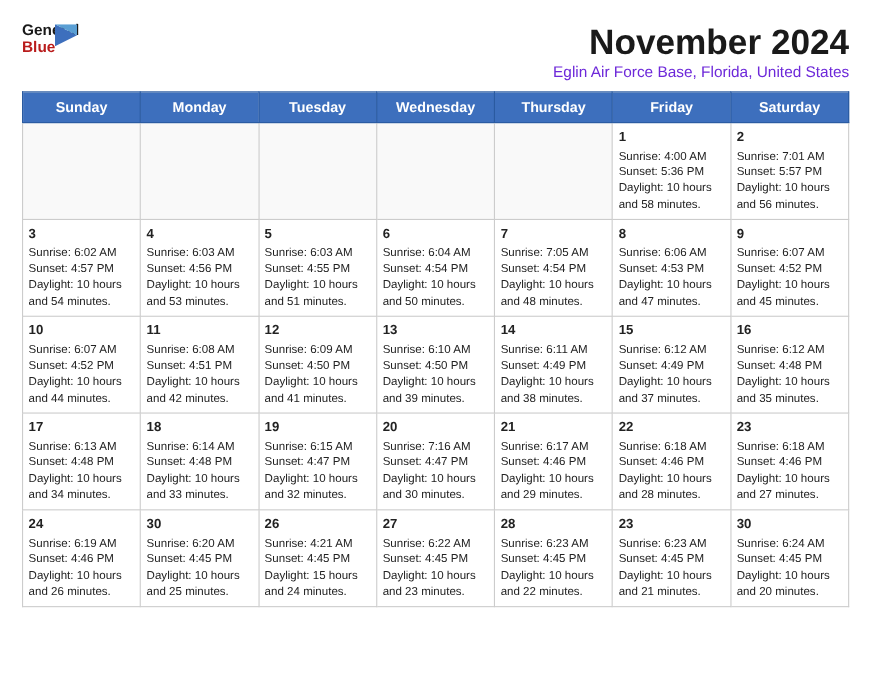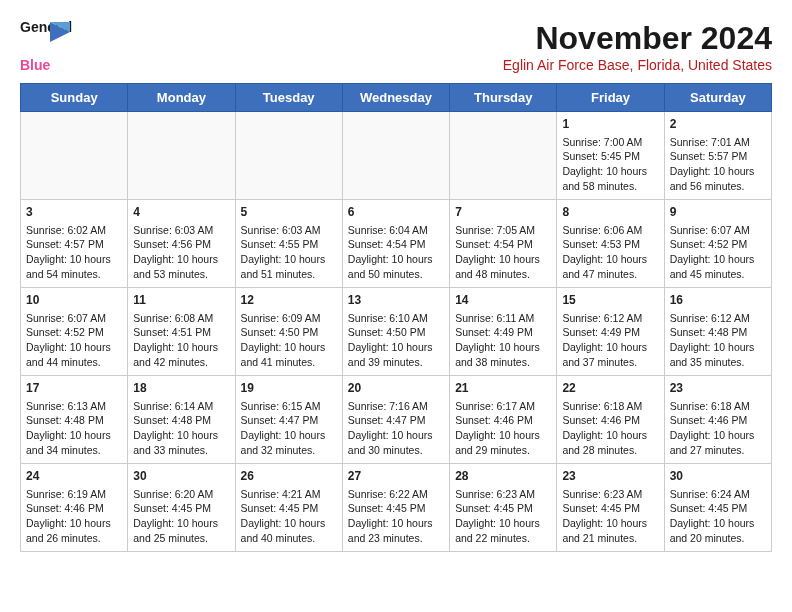--- a/index.html
+++ b/index.html
@@ -24,21 +24,21 @@
     .title-area {
       text-align: right;
     }
     .month-title {
       font-size: 32px;
       font-weight: bold;
       color: #1a1a1a;
     }
     .location-title {
       font-size: 14px;
-      color: #b91c1c;
+      color: #6d28d9;
     }
     table {
       width: 100%;
       border-collapse: collapse;
       table-layout: fixed;
     }
     th {
       background-color: #3d6fbd;
       color: white;
       text-align: center;
@@ -69,21 +69,21 @@
   </style>
 </head>
 <body>
 
 <div class="header-area">
   <div class="logo">
   <div style="display:flex;flex-direction:column;align-items:flex-start;">
     <div style="display:flex;align-items:center;gap:2px;">
       <div style="position:relative;width:42px;height:38px;">
         <span style="font-size:14px;font-weight:bold;color:#1a1a1a;display:block;line-height:1.1;">General</span>
-        <span style="font-size:14px;font-weight:bold;color:#ec4899;display:block;line-height:1.1;margin-top:23px;">Blue</span>
+        <span style="font-size:14px;font-weight:bold;color:#b91c1c;display:block;line-height:1.1;">Blue</span>
         <svg style="position:absolute;right:-8px;top:2px;" width="20" height="20" viewBox="0 0 20 20">
           <polygon points="0,0 20,10 0,20" fill="#3d6fbd"></polygon>
           <polygon points="0,0 20,0 20,10" fill="#5a9fd4"></polygon>
         </svg>
       </div>
     </div>
   </div>
 </div>
   <div class="title-area">
     <div class="month-title">November 2024</div>
@@ -103,21 +103,21 @@
       <th>Saturday</th>
     </tr>
   </thead>
   <tbody id="calendar-body">
   <tr>
         <td class="empty"></td>
         <td class="empty"></td>
         <td class="empty"></td>
         <td class="empty"></td>
         <td class="empty"></td>
-        <td><span class="day-num">1</span><span>Sunrise: 7:00 AM</span><br><span>Sunset: 5:45 PM</span><br><span>Daylight: 10 hours and 58 minutes.</span></td>
+        <td><span class="day-num">1</span><span>Sunrise: 4:00 AM</span><br><span>Sunset: 5:36 PM</span><br><span>Daylight: 10 hours and 58 minutes.</span></td>
         <td><span class="day-num">2</span><span>Sunrise: 7:01 AM</span><br><span>Sunset: 5:57 PM</span><br><span>Daylight: 10 hours and 56 minutes.</span></td>
       </tr>
       <tr>
         <td><span class="day-num">3</span><span>Sunrise: 6:02 AM</span><br><span>Sunset: 4:57 PM</span><br><span>Daylight: 10 hours and 54 minutes.</span></td>
         <td><span class="day-num">4</span><span>Sunrise: 6:03 AM</span><br><span>Sunset: 4:56 PM</span><br><span>Daylight: 10 hours and 53 minutes.</span></td>
         <td><span class="day-num">5</span><span>Sunrise: 6:03 AM</span><br><span>Sunset: 4:55 PM</span><br><span>Daylight: 10 hours and 51 minutes.</span></td>
         <td><span class="day-num">6</span><span>Sunrise: 6:04 AM</span><br><span>Sunset: 4:54 PM</span><br><span>Daylight: 10 hours and 50 minutes.</span></td>
         <td><span class="day-num">7</span><span>Sunrise: 7:05 AM</span><br><span>Sunset: 4:54 PM</span><br><span>Daylight: 10 hours and 48 minutes.</span></td>
         <td><span class="day-num">8</span><span>Sunrise: 6:06 AM</span><br><span>Sunset: 4:53 PM</span><br><span>Daylight: 10 hours and 47 minutes.</span></td>
         <td><span class="day-num">9</span><span>Sunrise: 6:07 AM</span><br><span>Sunset: 4:52 PM</span><br><span>Daylight: 10 hours and 45 minutes.</span></td>
@@ -136,20 +136,20 @@
         <td><span class="day-num">18</span><span>Sunrise: 6:14 AM</span><br><span>Sunset: 4:48 PM</span><br><span>Daylight: 10 hours and 33 minutes.</span></td>
         <td><span class="day-num">19</span><span>Sunrise: 6:15 AM</span><br><span>Sunset: 4:47 PM</span><br><span>Daylight: 10 hours and 32 minutes.</span></td>
         <td><span class="day-num">20</span><span>Sunrise: 7:16 AM</span><br><span>Sunset: 4:47 PM</span><br><span>Daylight: 10 hours and 30 minutes.</span></td>
         <td><span class="day-num">21</span><span>Sunrise: 6:17 AM</span><br><span>Sunset: 4:46 PM</span><br><span>Daylight: 10 hours and 29 minutes.</span></td>
         <td><span class="day-num">22</span><span>Sunrise: 6:18 AM</span><br><span>Sunset: 4:46 PM</span><br><span>Daylight: 10 hours and 28 minutes.</span></td>
         <td><span class="day-num">23</span><span>Sunrise: 6:18 AM</span><br><span>Sunset: 4:46 PM</span><br><span>Daylight: 10 hours and 27 minutes.</span></td>
       </tr>
       <tr>
         <td><span class="day-num">24</span><span>Sunrise: 6:19 AM</span><br><span>Sunset: 4:46 PM</span><br><span>Daylight: 10 hours and 26 minutes.</span></td>
         <td><span class="day-num">30</span><span>Sunrise: 6:20 AM</span><br><span>Sunset: 4:45 PM</span><br><span>Daylight: 10 hours and 25 minutes.</span></td>
-        <td><span class="day-num">26</span><span>Sunrise: 4:21 AM</span><br><span>Sunset: 4:45 PM</span><br><span>Daylight: 10 hours and 40 minutes.</span></td>
+        <td><span class="day-num">26</span><span>Sunrise: 4:21 AM</span><br><span>Sunset: 4:45 PM</span><br><span>Daylight: 15 hours and 24 minutes.</span></td>
         <td><span class="day-num">27</span><span>Sunrise: 6:22 AM</span><br><span>Sunset: 4:45 PM</span><br><span>Daylight: 10 hours and 23 minutes.</span></td>
         <td><span class="day-num">28</span><span>Sunrise: 6:23 AM</span><br><span>Sunset: 4:45 PM</span><br><span>Daylight: 10 hours and 22 minutes.</span></td>
         <td><span class="day-num">23</span><span>Sunrise: 6:23 AM</span><br><span>Sunset: 4:45 PM</span><br><span>Daylight: 10 hours and 21 minutes.</span></td>
         <td><span class="day-num">30</span><span>Sunrise: 6:24 AM</span><br><span>Sunset: 4:45 PM</span><br><span>Daylight: 10 hours and 20 minutes.</span></td>
       </tr>
     </tbody>
 </table>
 
 </body></html>

